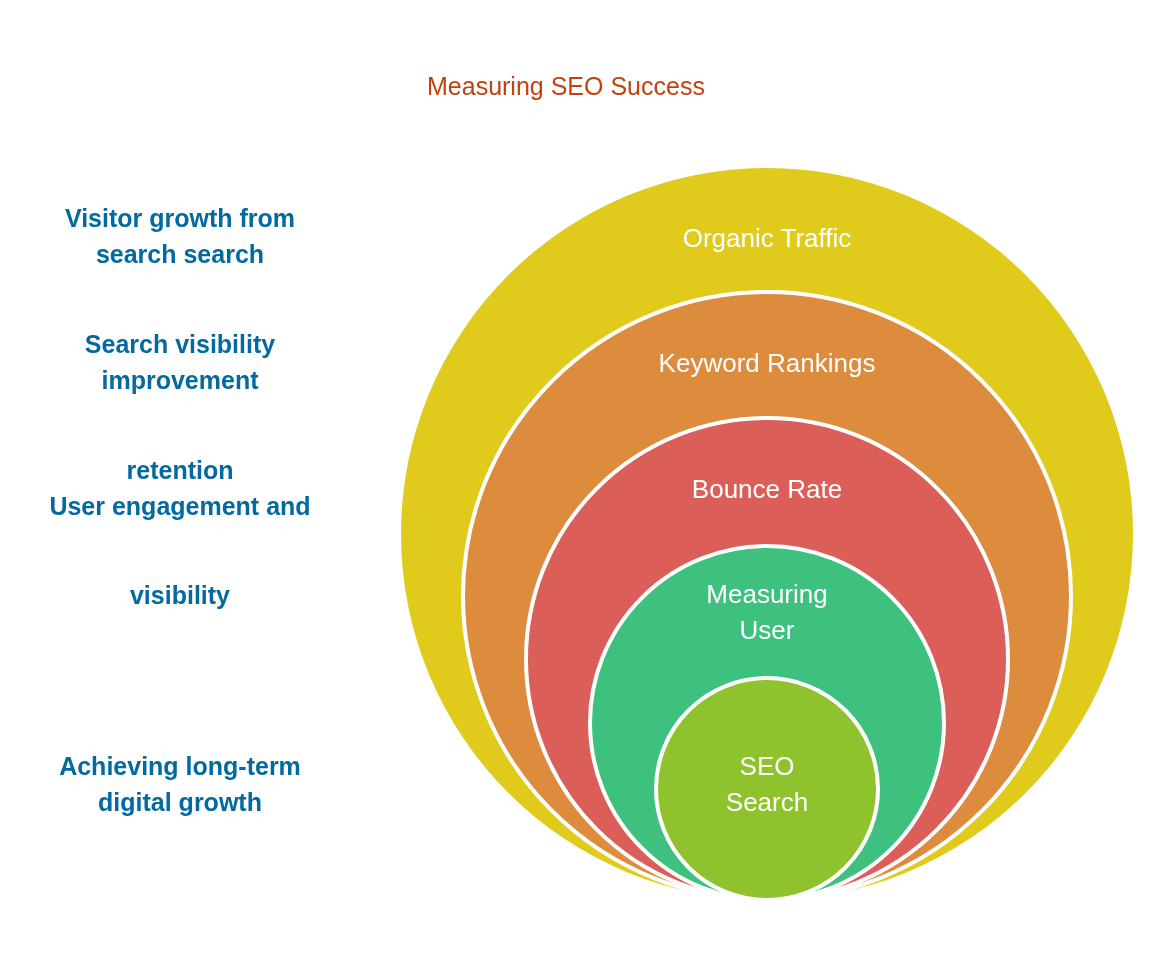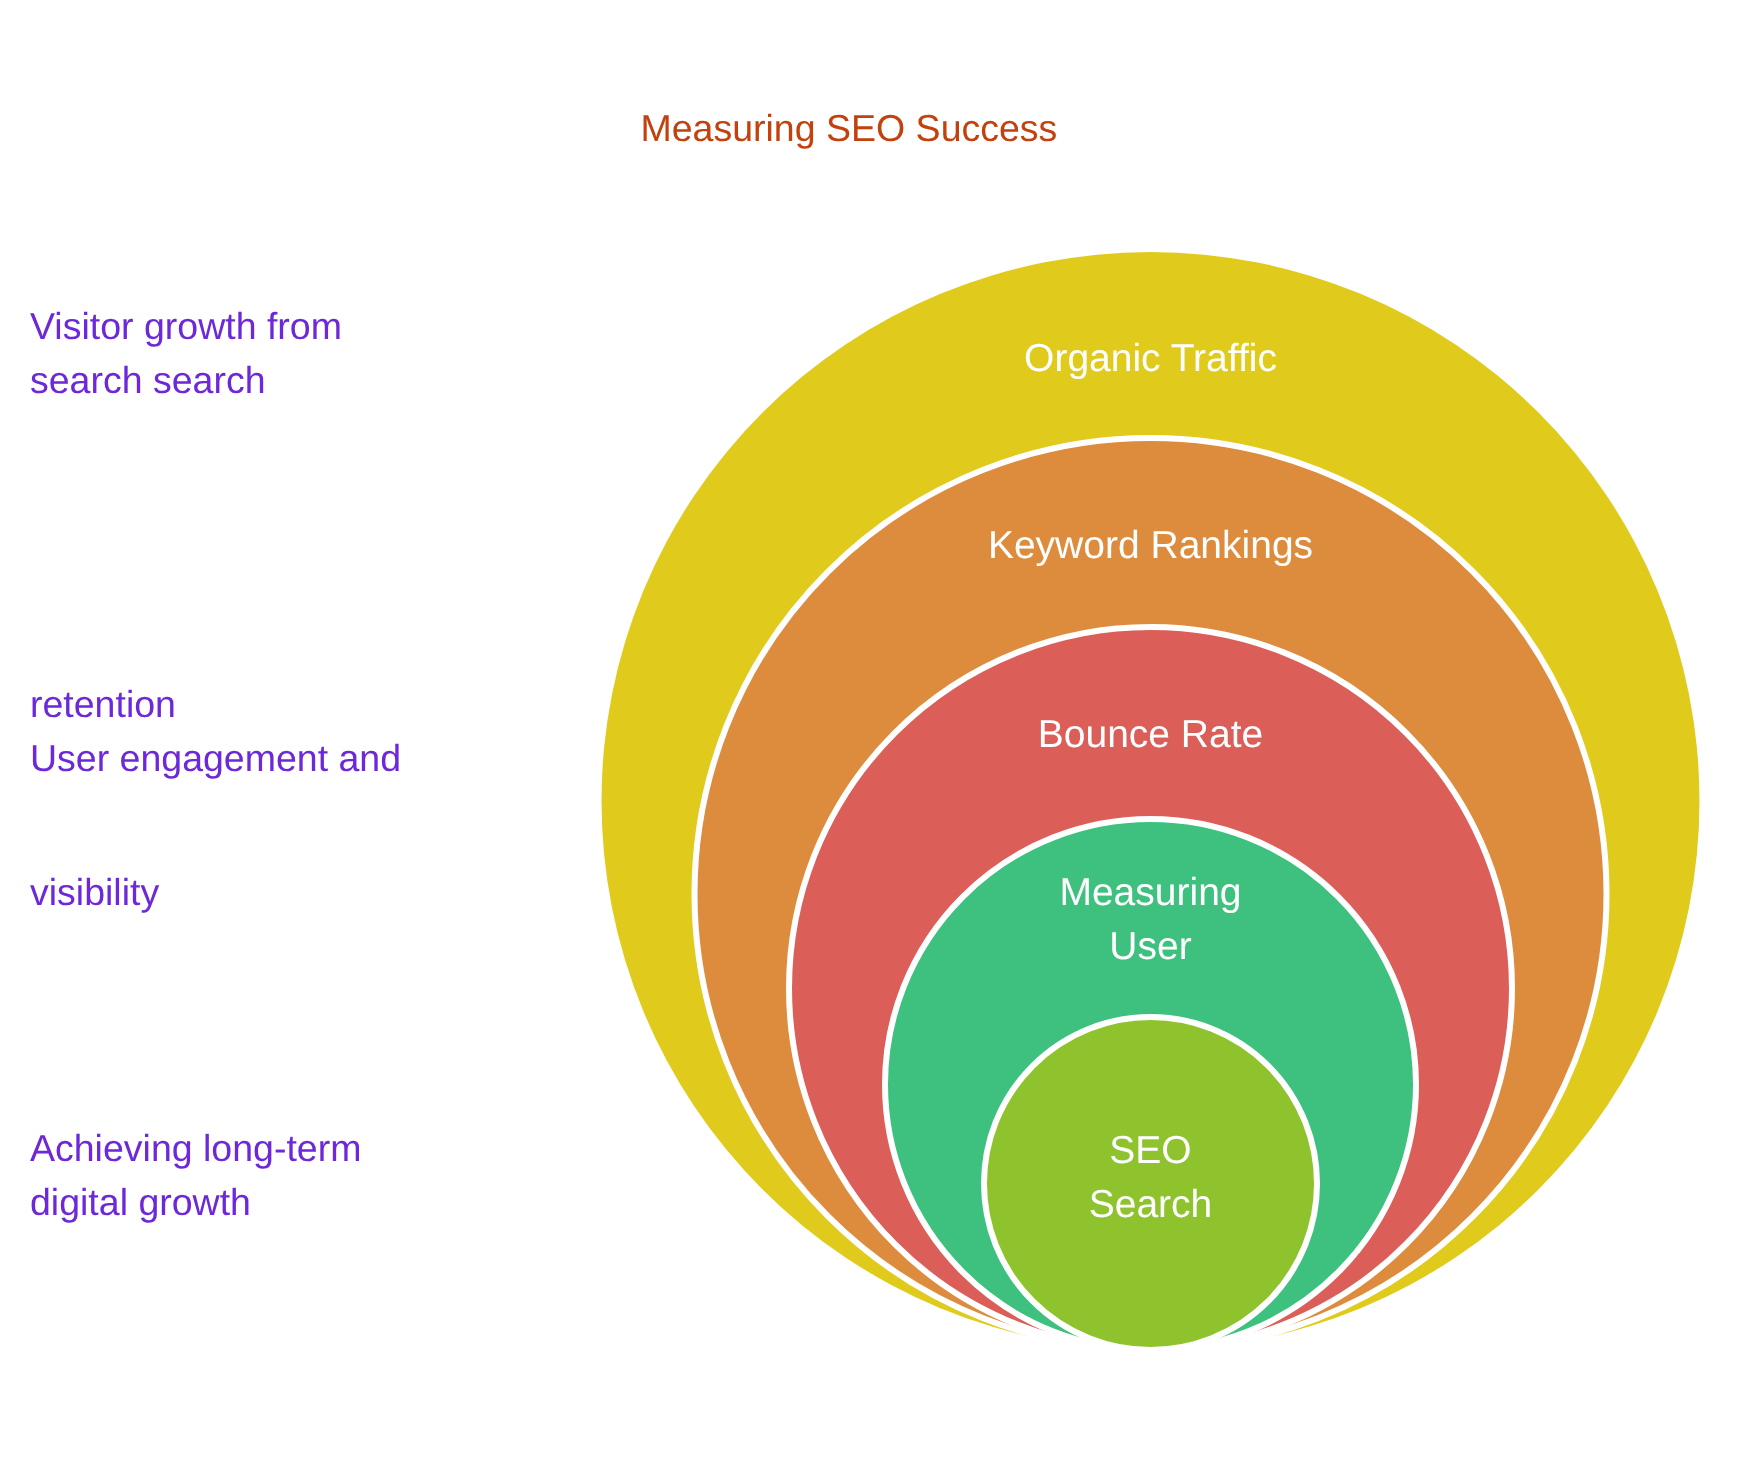--- a/index.html
+++ b/index.html
@@ -29,25 +29,25 @@
     position: absolute;
     left: 0;
     top: 0;
     width: 1173px;
     height: 976px;
   }
   .desc {
     position: absolute;
     left: 20px;
     width: 320px;
-    text-align: left;
-    color: #6d28d9;
+    text-align: center;
+    color: #0369a1;
     font-size: 25px;
     line-height: 36px;
-    font-weight: 400;
+    font-weight: 700;
   }
   .desc .line { display: block; }
   .ring-label {
     position: absolute;
     left: 767px;
     transform: translateX(-50%);
     text-align: center;
     color: #ffffff;
     font-size: 26px;
     line-height: 36px;
@@ -68,20 +68,24 @@
     <circle cx="767" cy="596" r="304" stroke="#FFFFFF" stroke-width="4" fill="#DD8B3D"></circle>
     <circle cx="767" cy="659" r="241" stroke="#FFFFFF" stroke-width="4" fill="#DB5E59"></circle>
     <circle cx="767" cy="723" r="177" stroke="#FFFFFF" stroke-width="4" fill="#3EC17E"></circle>
     <circle cx="767" cy="789" r="111" stroke="#FFFFFF" stroke-width="4" fill="#8FC32E"></circle>
   </svg>
 
   <div class="desc" style="top:200px">
     <span class="line">Visitor growth from</span>
     <span class="line">search search</span>
   </div>
+  <div class="desc" style="top:326px">
+    <span class="line">Search visibility</span>
+    <span class="line">improvement</span>
+  </div>
   <div class="desc" style="top:452px">
     <span class="line">retention</span>
     <span class="line">User engagement and</span>
   </div>
   <div class="desc" style="top:577px">
     <span class="line">visibility</span>
   </div>
   <div class="desc" style="top:748px">
     <span class="line">Achieving long-term</span>
     <span class="line">digital growth</span>

